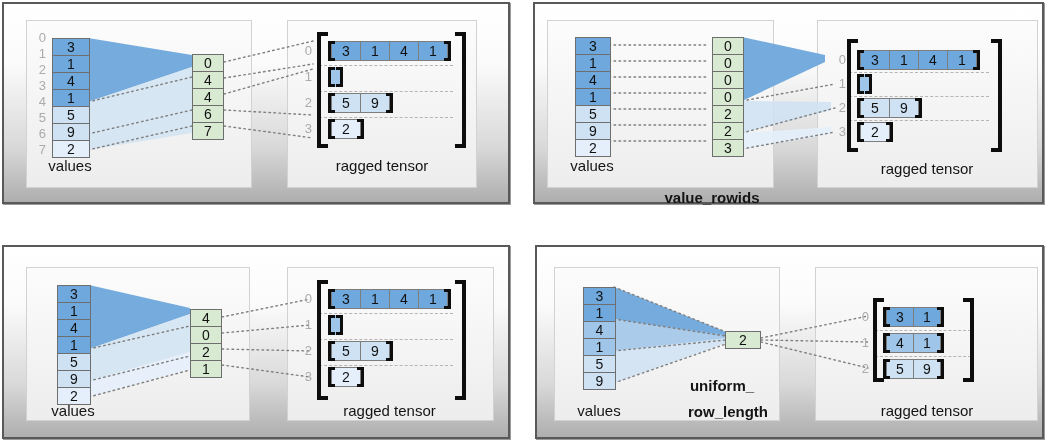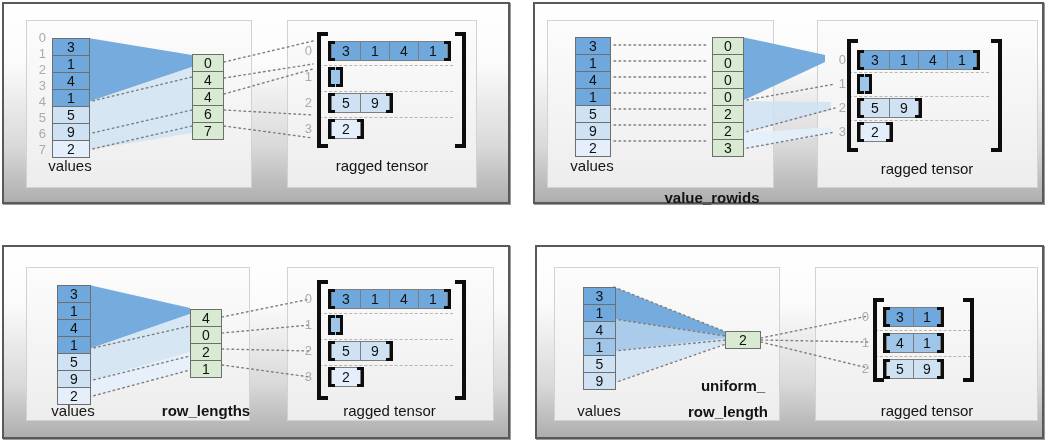--- a/index.html
+++ b/index.html
@@ -263,21 +263,20 @@
         <div class="cell">9</div>
         <div class="cell">2</div>
       </div>
     <div class="col greencol" style="left:186px;top:62px;width:30px;">
         <div class="cell">4</div>
         <div class="cell">0</div>
         <div class="cell">2</div>
         <div class="cell">1</div>
       </div>
     <div class="lbl" style="left:29px;top:155px;width:80px;">values</div>
-    <div class="lbl bold" style="left:138px;top:155px;width:128px;">row_lengths</div>
     <div class="obrk obl" style="left:313px;top:33px;height:120px;"></div>
     <div class="obrk obr" style="left:451px;top:33px;height:120px;"></div>
     <div class="idxcol idx26" style="left:294px;top:39px;width:14px;">
         <div class="idx">0</div>
         <div class="idx">1</div>
         <div class="idx">2</div>
         <div class="idx">3</div>
       </div>
     <div class="sep" style="left:315px;top:66px;width:134px;"></div>
     <div class="sep" style="left:315px;top:92px;width:134px;"></div>
@@ -335,21 +334,21 @@
     <div class="col vals6" style="left:46px;top:40px;width:31px;">
         <div class="cell">3</div>
         <div class="cell">1</div>
         <div class="cell">4</div>
         <div class="cell">1</div>
         <div class="cell">5</div>
         <div class="cell">9</div>
       </div>
     <div class="ucell" style="left:188px;top:84px;">2</div>
     <div class="lbl" style="left:22px;top:155px;width:80px;">values</div>
-    <div class="lbl bold" style="left:126px;top:130px;width:140px;">uniform_</div>
+    <div class="lbl bold" style="left:115px;top:130px;width:140px;">uniform_</div>
     <div class="lbl bold" style="left:121px;top:156px;width:140px;">row_length</div>
     <div class="obrk obl" style="left:336px;top:51px;height:84px;"></div>
     <div class="obrk obr" style="left:426px;top:51px;height:84px;"></div>
     <div class="idxcol idx26" style="left:318px;top:57px;width:14px;">
         <div class="idx">0</div>
         <div class="idx">1</div>
         <div class="idx">2</div>
       </div>
     <div class="sep" style="left:338px;top:83px;width:96px;"></div>
     <div class="sep" style="left:338px;top:109px;width:96px;"></div>

